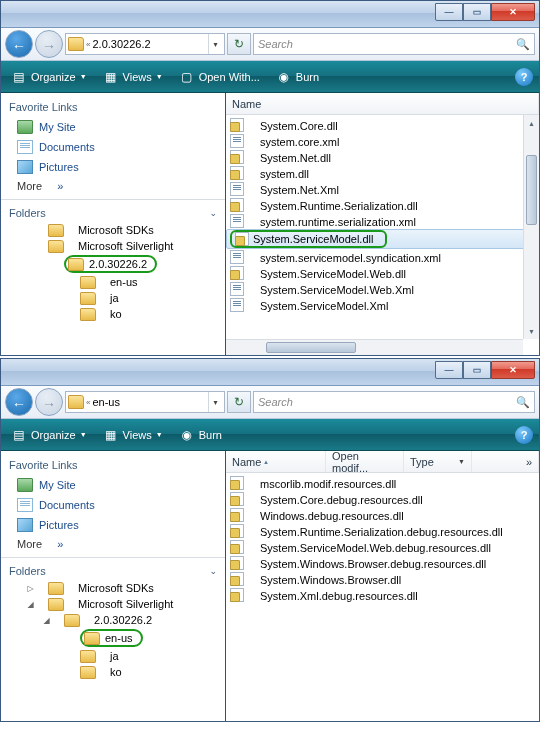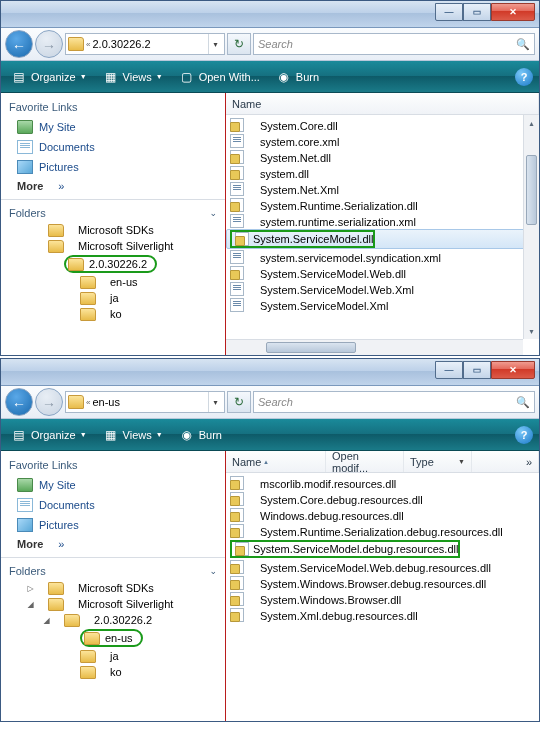--- a/index.html
+++ b/index.html
@@ -32,21 +32,21 @@
 .body.h2{height:270px}
 .sidebar{width:225px;border-right:1px solid #b91c1c;display:flex;flex-direction:column;overflow:hidden}
 .favsec{padding:6px 8px 4px}
 .favhdr{color:#3a5a7a;font-size:11px;padding:2px 0 4px}
 .favlink{display:flex;align-items:center;gap:6px;padding:3px 2px 3px 8px;color:#1a4a8a}
 .favlink .ico{width:16px;height:14px;flex-shrink:0}
 .favlink .ico.fldr{background:linear-gradient(to bottom,#a8d8a8,#5aa85a);border-radius:1px;border:1px solid #4a8a4a}
 .favlink .ico.doc{background:#fff;border:1px solid #8ab8d8;position:relative}
 .favlink .ico.doc:after{content:"";position:absolute;top:2px;left:2px;right:2px;height:1px;background:#8ab8d8;box-shadow:0 2px 0 #8ab8d8,0 4px 0 #8ab8d8}
 .favlink .ico.pic{background:linear-gradient(135deg,#a8d8f8,#5aa8d8);border:1px solid #4a8ab8}
-.favlink .more{color:#333;font-weight:bold}
+.favlink .more{color:#333;font-weight:normal}
 .foldersec{border-top:1px solid #d8dde4;padding:4px 6px;flex:1;overflow:hidden}
 .foldhdr{display:flex;align-items:center;color:#3a5a7a;padding:3px 2px}
 .foldhdr .chev{margin-left:auto;font-size:9px}
 .tree{padding-left:2px}
 .tnode{display:flex;align-items:center;gap:12px;padding:1px 0;white-space:nowrap}
 .tnode .exp{width:11px;text-align:center;color:#666;font-size:8px;flex-shrink:0}
 .tnode .fico{width:16px;height:13px;background:linear-gradient(to bottom,#fce49a,#e8bc4a);border-radius:1px 3px 1px 1px;border:1px solid #c89a3a;flex-shrink:0}
 .tnode .lbl{padding:1px 2px}
 .ind1{padding-left:16px}
 .ind2{padding-left:32px}
@@ -56,21 +56,21 @@
 .colhdr{height:22px;border-bottom:1px solid #d8dde4;display:flex;align-items:flex-end;background:linear-gradient(to bottom,#fdfefe,#f0f3f7)}
 .col{padding:0 6px;border-right:1px solid #e4e8ed;height:100%;display:flex;align-items:center;color:#2a3a4a;gap:3px}
 .col .sort{font-size:7px;color:#5a7a9a}
 .col .dd{font-size:7px;margin-left:auto;color:#444}
 .filelist{flex:1;overflow:hidden;padding:2px 0}
 .frow{display:flex;align-items:flex-end;gap:16px;padding:1px 4px;white-space:nowrap}
 .frow .fico2{width:14px;height:14px;flex-shrink:0;position:relative;background:#fff;border:1px solid #a8b8c8}
 .frow .fico2.dll:after{content:"";position:absolute;bottom:-1px;left:-1px;width:8px;height:8px;background:#e8c858;border:1px solid #b89838;border-radius:1px}
 .frow .fico2.xml:after{content:"";position:absolute;top:2px;left:2px;right:2px;height:1px;background:#6a8aaa;box-shadow:0 2px 0 #6a8aaa,0 4px 0 #6a8aaa}
 .frow.sel{background:linear-gradient(to bottom,#eaf3fb,#d4e6f7);border:1px solid #a8c8e8;border-radius:2px;padding:0 3px}
-.frow .circ{border:2px solid #1a9a1a;border-radius:0;padding:0 0 0 3px;display:inline-flex;align-items:center;gap:4px}
+.frow .circ{border:2px solid #1a9a1a;border-radius:6px;padding:0 12px 0 3px;display:inline-flex;align-items:center;gap:4px}
 .vscroll{position:absolute;right:0;top:22px;bottom:16px;width:16px;background:#f0f2f5;border-left:1px solid #d8dde4}
 .vscroll .thumb{position:absolute;left:2px;right:2px;top:40px;height:70px;background:linear-gradient(to right,#dae4ef,#b8c8da);border:1px solid #98a8ba;border-radius:2px}
 .vscroll .arr{position:absolute;left:0;right:0;height:16px;display:flex;align-items:center;justify-content:center;font-size:8px;color:#5a6a7a}
 .vscroll .arr.up{top:0}
 .vscroll .arr.dn{bottom:0}
 .hscroll{position:absolute;bottom:0;left:0;right:16px;height:16px;background:#f0f2f5;border-top:1px solid #d8dde4}
 .hscroll .thumb{position:absolute;top:2px;bottom:2px;left:40px;width:90px;background:linear-gradient(to bottom,#dae4ef,#b8c8da);border:1px solid #98a8ba;border-radius:2px}
 </style>
 </head>
 <body>
@@ -375,26 +375,20 @@
           </div>
           <div class="frow">
             <span class="fico2 dll"></span>
             <span>Windows.debug.resources.dll</span>
           </div>
           <div class="frow">
             <span class="fico2 dll"></span>
             <span>System.Runtime.Serialization.debug.resources.dll</span>
           </div>
           <div class="frow">
-            <span class="circ">
-              <span class="fico2 dll"></span>
-              <span>System.ServiceModel.debug.resources.dll</span>
-            </span>
-          </div>
-          <div class="frow">
             <span class="fico2 dll"></span>
             <span>System.ServiceModel.Web.debug.resources.dll</span>
           </div>
           <div class="frow">
             <span class="fico2 dll"></span>
             <span>System.Windows.Browser.debug.resources.dll</span>
           </div>
           <div class="frow">
             <span class="fico2 dll"></span>
             <span>System.Windows.Browser.dll</span>

